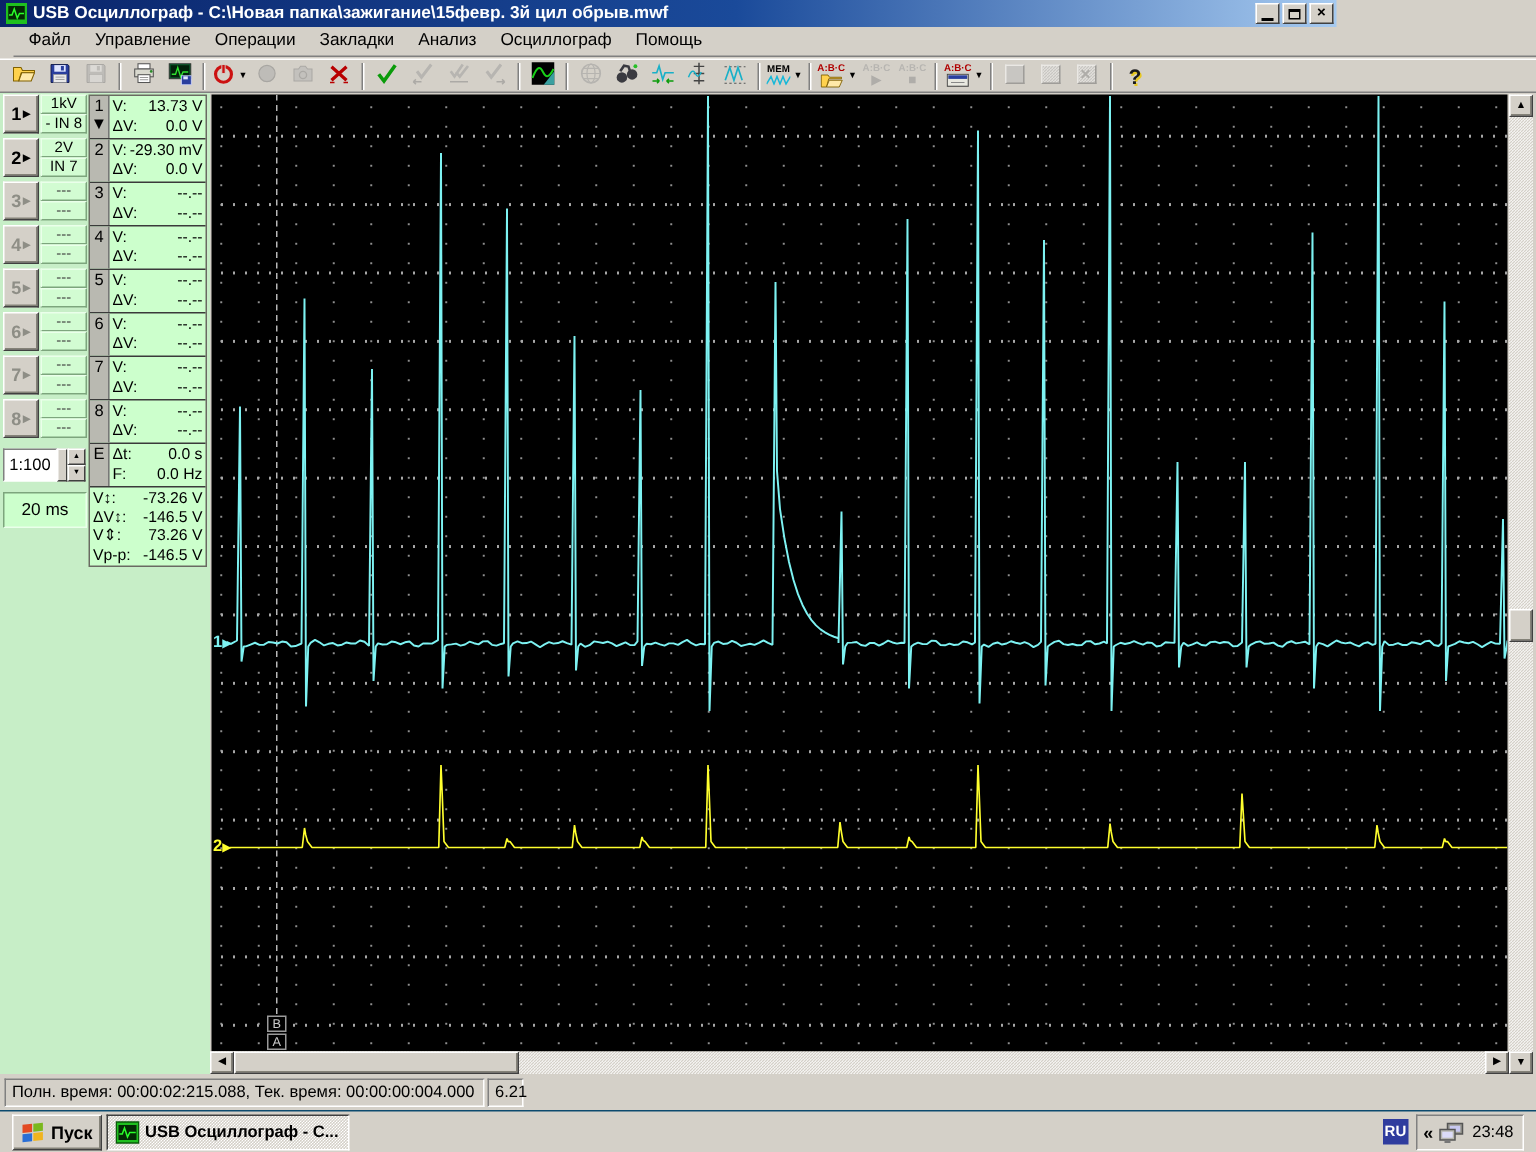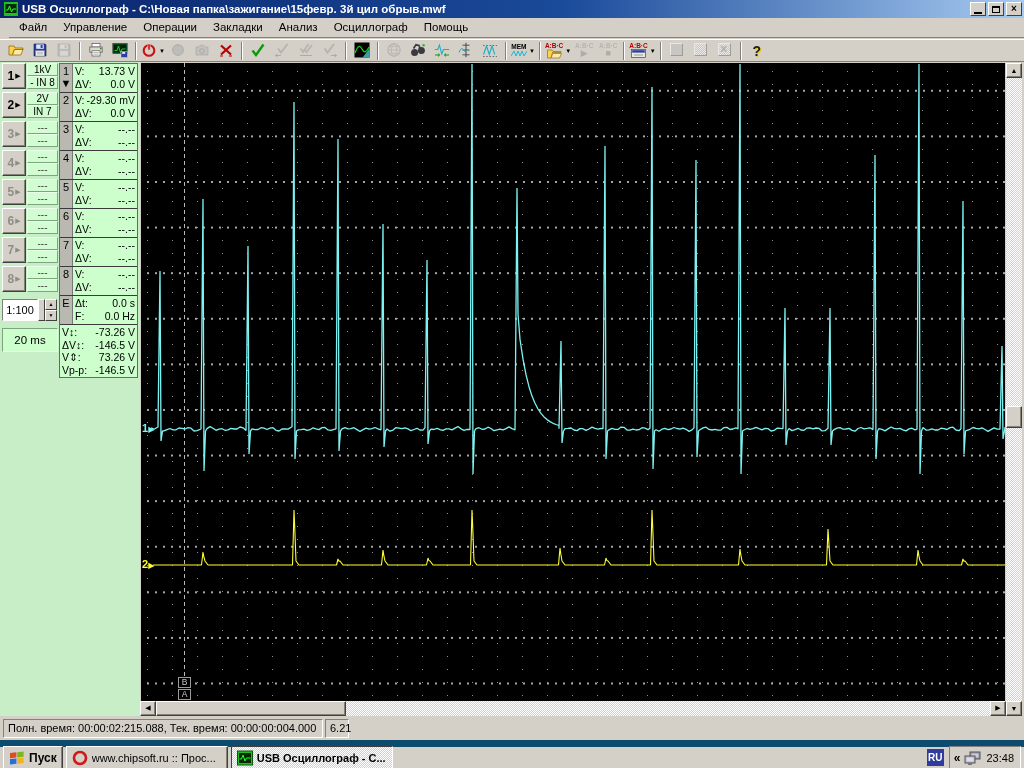--- a/index.html
+++ b/index.html
@@ -1,20 +1,20 @@
 <!DOCTYPE html>
 <html><head>
 <meta charset="utf-8">
 <style>
   * { margin:0; padding:0; box-sizing:border-box; }
   html,body { width:1024px; height:768px; overflow:hidden; }
   body { font-family:"Liberation Sans","DejaVu Sans",sans-serif; font-size:11px; background:#d4d0c8; position:relative; cursor:default; }
 
   
-  #titlebar { position:absolute; left:0; top:0; width:1024px; height:18px;
+  #titlebar { position:absolute; left:0; top:0; width:891px; height:18px;
     background:linear-gradient(90deg,#0a246a 0%,#1a4a9a 55%,#a6caf0 100%);
     display:flex; align-items:center; padding:0 2px; }
   #titlebar .ticon { width:14px; height:14px; margin:0 4px 0 2px; flex:none; }
   #titlebar .ttext { color:#fff; font-weight:bold; font-size:11.5px; white-space:nowrap; overflow:hidden; flex:1; }
   .winbtn { width:16px; height:14px; margin-left:2px; background:#d4d0c8;
     border:1px solid; border-color:#fff #404040 #404040 #fff;
     display:flex; align-items:center; justify-content:center; flex:none;
     font-size:10px; font-weight:bold; color:#000; line-height:1; }
   .winbtn .minbar { width:8px; height:2px; background:#000; margin-top:7px; }
   .winbtn .restbox { width:8px; height:7px; border:1px solid #000; border-top-width:2px; }
@@ -114,21 +114,21 @@
   #statusbar { position:absolute; left:0; top:716px; width:1024px; height:24px; background:#d4d0c8;
     display:flex; align-items:center; padding:0 3px; gap:2px; }
   .spanel { height:19px; border:1px solid; border-color:#808080 #fff #fff #808080;
     padding:0 4px; line-height:17px; font-size:11px; white-space:nowrap; }
   #sp-ready { flex:1; }
   #sp-time { width:320px; }
   #sp-num { width:24px; }
 
   
   #taskbar { position:absolute; left:0; top:740px; width:1024px; height:28px; background:#d4d0c8;
-    border-top:7px solid #0c4a6e; display:flex; align-items:center; padding:0 3px; }
+    border-top:1px solid #0c4a6e; display:flex; align-items:center; padding:0 8px; }
   .taskbtn { height:24px; background:#d4d0c8; border:1px solid; border-color:#fff #404040 #404040 #fff;
     box-shadow:inset -1px -1px 0 #848278; display:flex; align-items:center; padding:0 5px; margin-right:3px;
     font-size:11px; white-space:nowrap; overflow:hidden; }
   #startbtn { font-weight:bold; font-size:12px; flex:none; }
   .taskbtn .ticon16 { width:16px; height:16px; margin-right:4px; flex:none; }
   .task { width:162px; flex:none; }
   .task.active { border-color:#404040 #fff #fff #404040; box-shadow:none; font-weight:bold;
     background-image:linear-gradient(45deg,#fff 25%,transparent 25%,transparent 75%,#fff 75%),linear-gradient(45deg,#fff 25%,transparent 25%,transparent 75%,#fff 75%);
     background-size:2px 2px; background-position:0 0,1px 1px; }
   #traygroup { margin-left:auto; display:flex; align-items:center; }
@@ -645,26 +645,20 @@
       <g transform="skewY(-6)">
         <rect x="1" y="3" width="6.4" height="5.4" fill="#e34a22"></rect>
         <rect x="8.2" y="3" width="6.4" height="5.4" fill="#7ab81e"></rect>
         <rect x="1" y="9.2" width="6.4" height="5.4" fill="#2a6fd6"></rect>
         <rect x="8.2" y="9.2" width="6.4" height="5.4" fill="#f0b41e"></rect>
       </g>
     </svg>
     <span>Пуск</span>
   </div>
   <div id="tasks" style="display:flex;">
-      <div class="taskbtn task">
-        <svg class="ticon16" viewBox="0 0 16 16">
-          <circle cx="8" cy="8" r="6" fill="none" stroke="#d01818" stroke-width="2.6"></circle>
-        </svg>
-        <span style="overflow:hidden;white-space:nowrap;">www.chipsoft.ru :: Прос...</span>
-      </div>
       <div class="taskbtn task active">
         <svg class="ticon16" viewBox="0 0 16 16">
           <rect x="0.5" y="1" width="15" height="14" fill="#1fbf1f" stroke="#0a5a0a"></rect>
           <rect x="2" y="3" width="12" height="10" fill="#042a04"></rect>
           <path d="M2.5 9h2L6 5l2 6 1.5-3h4" stroke="#2aff2a" stroke-width="1" fill="none"></path>
         </svg>
         <span style="overflow:hidden;white-space:nowrap;">USB Осциллограф - C...</span>
       </div>
     </div>
   <div id="traygroup">

